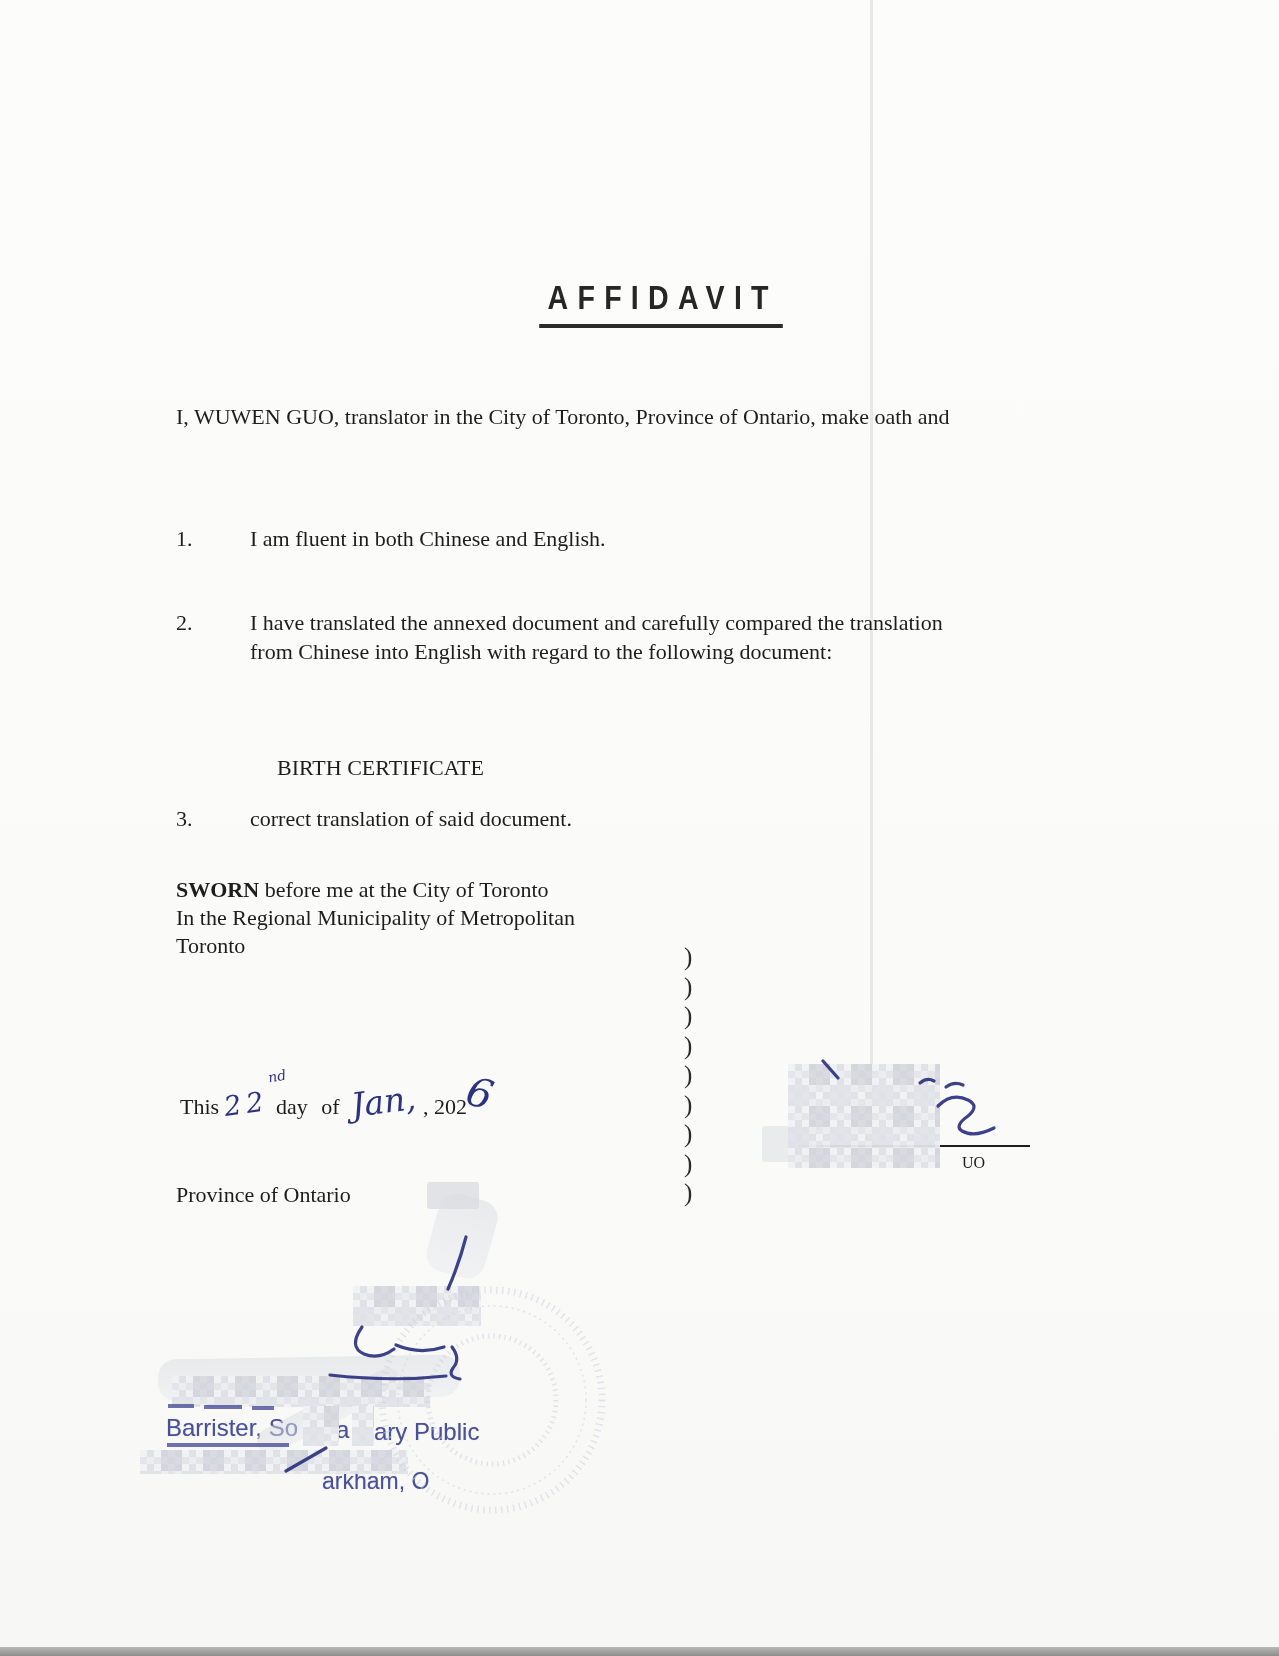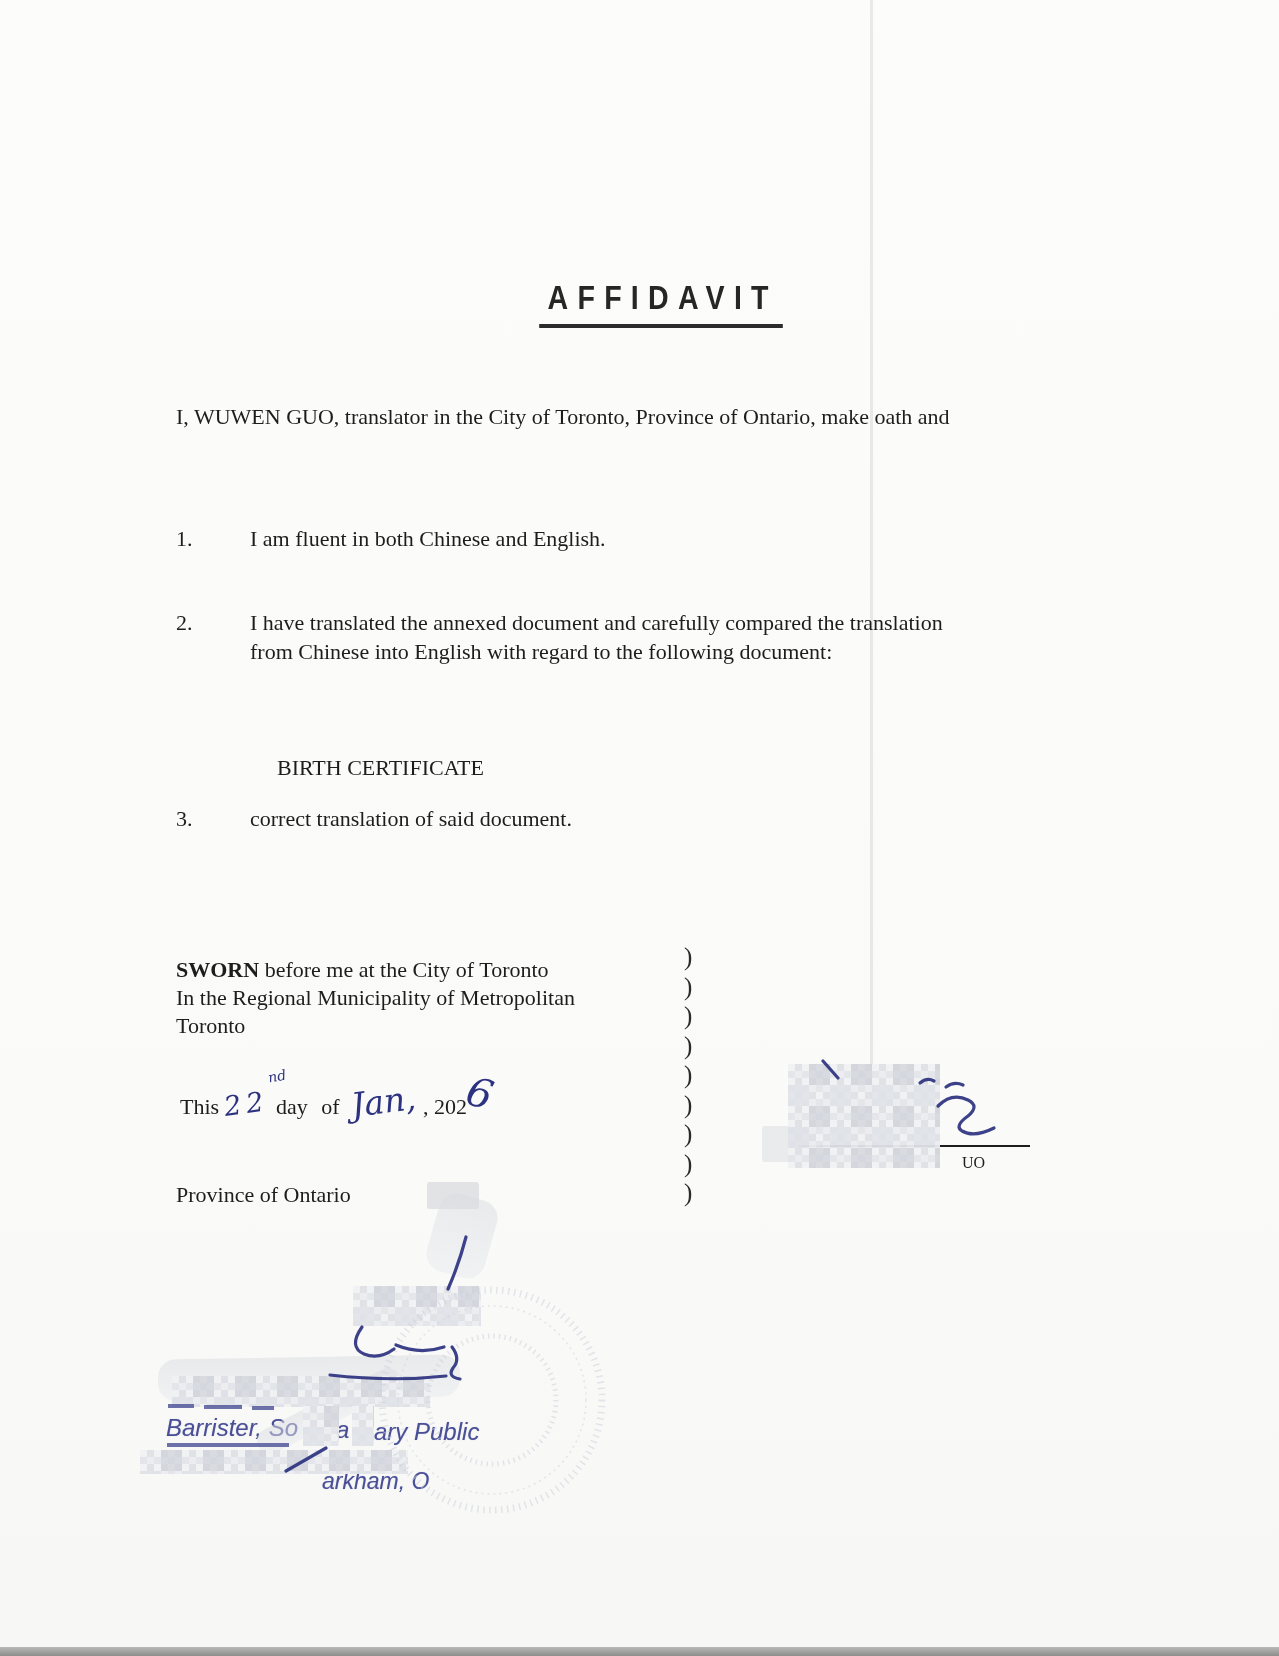--- a/index.html
+++ b/index.html
@@ -18,21 +18,21 @@
     transform:scaleX(.84);transform-origin:center;
   }
   .para{z-index:1;}
   .num{position:absolute;left:0;top:0;font-size:22px;}
   .itext{margin-left:74px;}
   .sworn b{font-weight:bold;}
   .paren-col{left:684px;top:942px;font-size:25px;line-height:29.5px;color:#2a2a2a;z-index:1;}
   .paren-col span{display:block;}
   .hw{font-family:"DejaVu Serif",serif;font-style:italic;color:#2c3280;z-index:4;}
   .stamp-text{font-family:"Liberation Sans",sans-serif;color:#4a5098;font-size:24px;z-index:1;
-    text-shadow:0 0 1px rgba(74,80,152,.35);font-style:italic;}
+    text-shadow:0 0 1px rgba(74,80,152,.35);}
   .mosaic{
     z-index:3;opacity:.95;
     background-image:
       conic-gradient(rgba(203,206,214,.65) 25%, rgba(255,255,255,0) 25% 50%, rgba(222,225,231,.8) 50% 75%, rgba(255,255,255,0) 75%),
       conic-gradient(#dfe1e6 25%, #ebedf0 25% 50%, #e3e5ea 50% 75%, #f1f2f4 75%);
     background-size:42px 42px,14px 14px;
   }
   .patch{z-index:2;background:#dcdee2;opacity:.85;border-radius:3px;}
   .swath{z-index:2;background:linear-gradient(180deg,#d9dbe0,#e8eaee);opacity:.5;border-radius:18px;}
   .sigline{z-index:1;border-top:2px solid #1e1e1e;}
@@ -73,21 +73,21 @@
 
   <div class="abs para typed" style="left:250px;top:753px;margin-left:27px;">BIRTH CERTIFICATE</div>
 
   <div class="abs para typed" style="left:176px;top:804px;width:880px;">
     <span class="num">3.</span>
     <div class="itext">
       <div>correct translation of said document.</div>
     </div>
   </div>
 
-  <div class="abs para typed sworn" style="left:176px;top:956px;width:540px;line-height:28px;">
+  <div class="abs para typed sworn" style="left:176px;top:876px;width:540px;line-height:28px;">
     <div><b>SWORN</b><span> before me at the City of Toronto</span></div>
     <div>In the Regional Municipality of Metropolitan</div>
     <div>Toronto</div>
   </div>
 
   <div class="abs paren-col">
     <span>)</span>
     <span>)</span>
     <span>)</span>
     <span>)</span>

